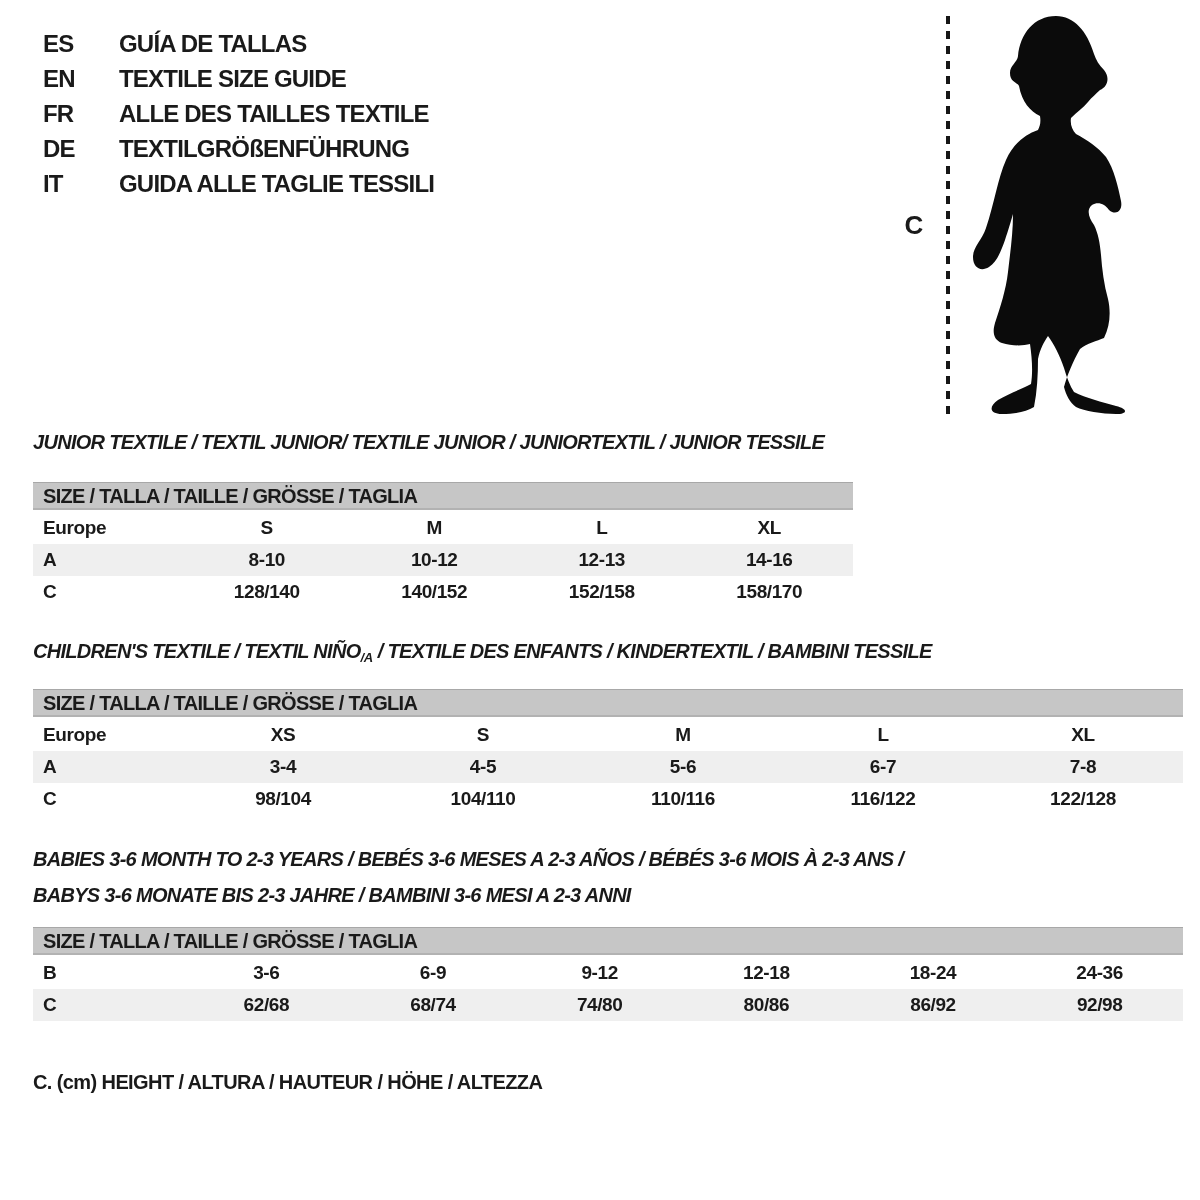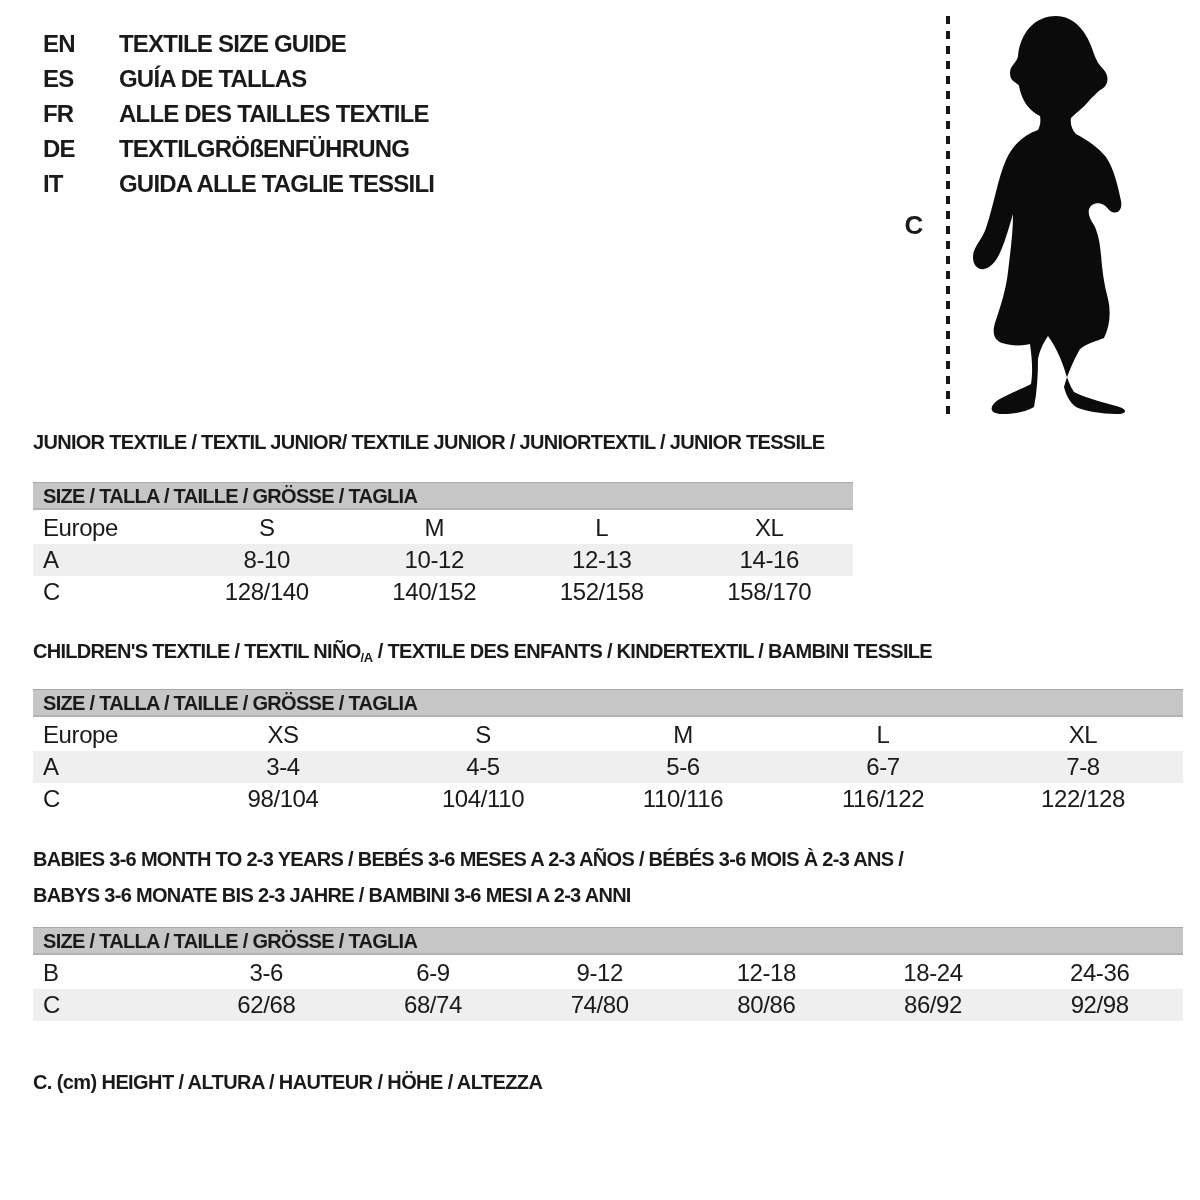--- a/index.html
+++ b/index.html
@@ -18,66 +18,66 @@
   .meas-line {
     position:absolute; left:946px; top:16px; width:4px; height:400px;
     background:repeating-linear-gradient(to bottom,#161616 0 8px,transparent 8px 15px);
   }
   .meas-label { position:absolute; left:896px; top:210px; width:36px; text-align:center;
     font-weight:700; font-size:26px; }
   .figure-svg { position:absolute; left:968px; top:14px; }
 
   
   .section-heading { position:absolute; left:33px; font-weight:700; font-size:20px;
-    letter-spacing:-0.7px; white-space:nowrap; }
+    letter-spacing:-0.7px; white-space:nowrap;font-style:italic; }
   .junior-h   { top:431px; }
   .children-h { top:640px; }
   .babies-h1  { top:848px; }
   .babies-h2  { top:884px; }
   .heading-sub { font-size:13px; vertical-align:-4px; letter-spacing:-0.3px; }
 
   
   .size-table { position:absolute; left:33px; }
   .size-table.junior   { top:482px; width:820px;  }
   .size-table.children { top:689px; width:1150px; }
   .size-table.babies   { top:927px; width:1150px; }
 
   .size-bar {
     height:30px; background:#c6c6c6; display:flex; align-items:center;
     padding-left:10px; box-sizing:border-box; font-weight:700; font-size:20px;
     letter-spacing:-0.7px; border-top:1px solid #a8a8a8; border-bottom:2px solid #ffffff;
     box-shadow:inset 0 -2px 0 #b2b2b2;
   }
-  .trow { display:grid; height:32px; align-items:center; font-weight:400;
-    font-size:24px; letter-spacing:-0.4px; }
+  .trow { display:grid; height:32px; align-items:center; font-weight:700;
+    font-size:19px; letter-spacing:-0.4px; }
   .cols4 { grid-template-columns:150px repeat(4,1fr); }
   .cols5 { grid-template-columns:150px repeat(5,1fr); }
   .cols6 { grid-template-columns:150px repeat(6,1fr); }
   .trow .rlabel { padding-left:10px; text-align:left; }
   .trow .cell { text-align:center; }
   .trow.shaded { background:#efefef; }
 
   
   .legend { position:absolute; left:33px; top:1064px; }
   .legend-line { height:36px; display:flex; align-items:center; font-weight:700;
     font-size:20px; letter-spacing:-0.6px; white-space:nowrap; }
 </style>
 </head>
 <body>
 
 <div class="page">
 
   <div class="lang-block">
     <div class="lang-row">
+      <span class="lang-code">ES</span>
+      <span class="lang-title">GUÍA DE TALLAS</span>
+    </div>
+    <div class="lang-row">
       <span class="lang-code">EN</span>
       <span class="lang-title">TEXTILE SIZE GUIDE</span>
-    </div>
-    <div class="lang-row">
-      <span class="lang-code">ES</span>
-      <span class="lang-title">GUÍA DE TALLAS</span>
     </div>
     <div class="lang-row">
       <span class="lang-code">FR</span>
       <span class="lang-title">ALLE DES TAILLES TEXTILE</span>
     </div>
     <div class="lang-row">
       <span class="lang-code">DE</span>
       <span class="lang-title">TEXTILGRÖßENFÜHRUNG</span>
     </div>
     <div class="lang-row">

